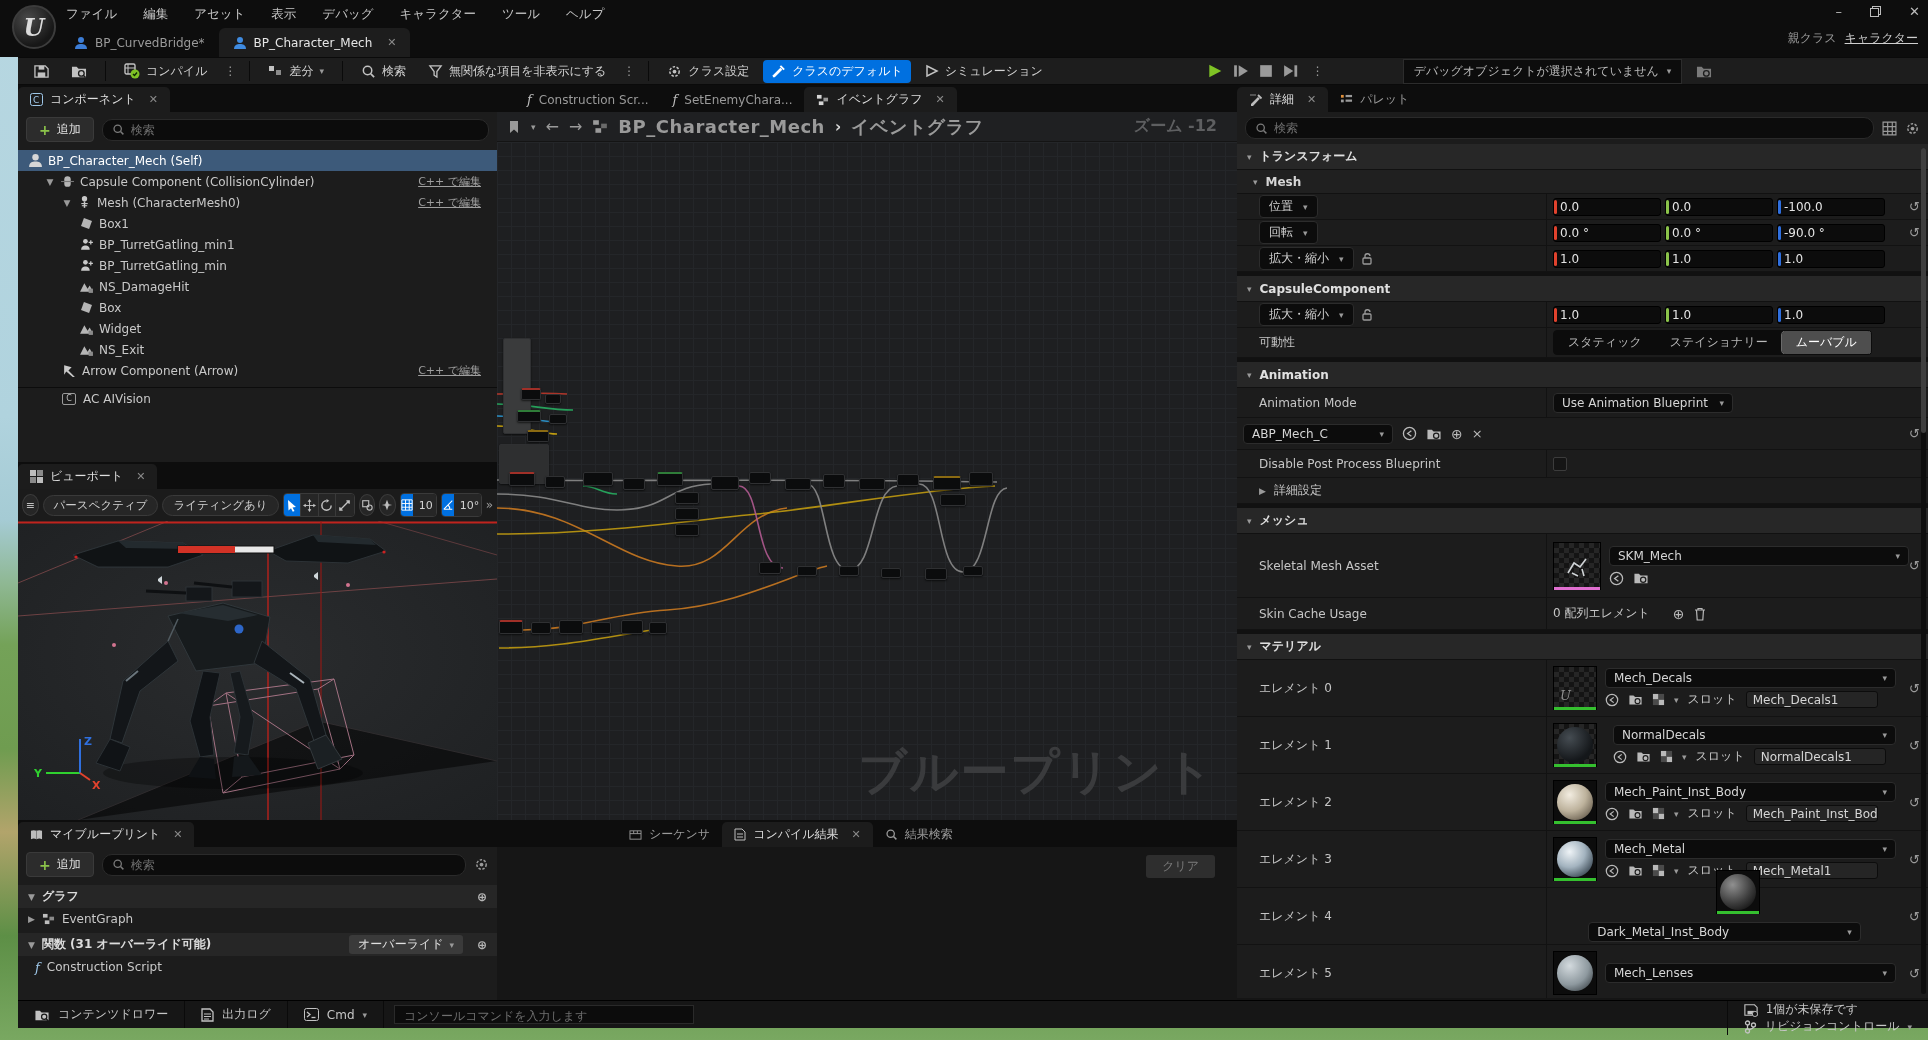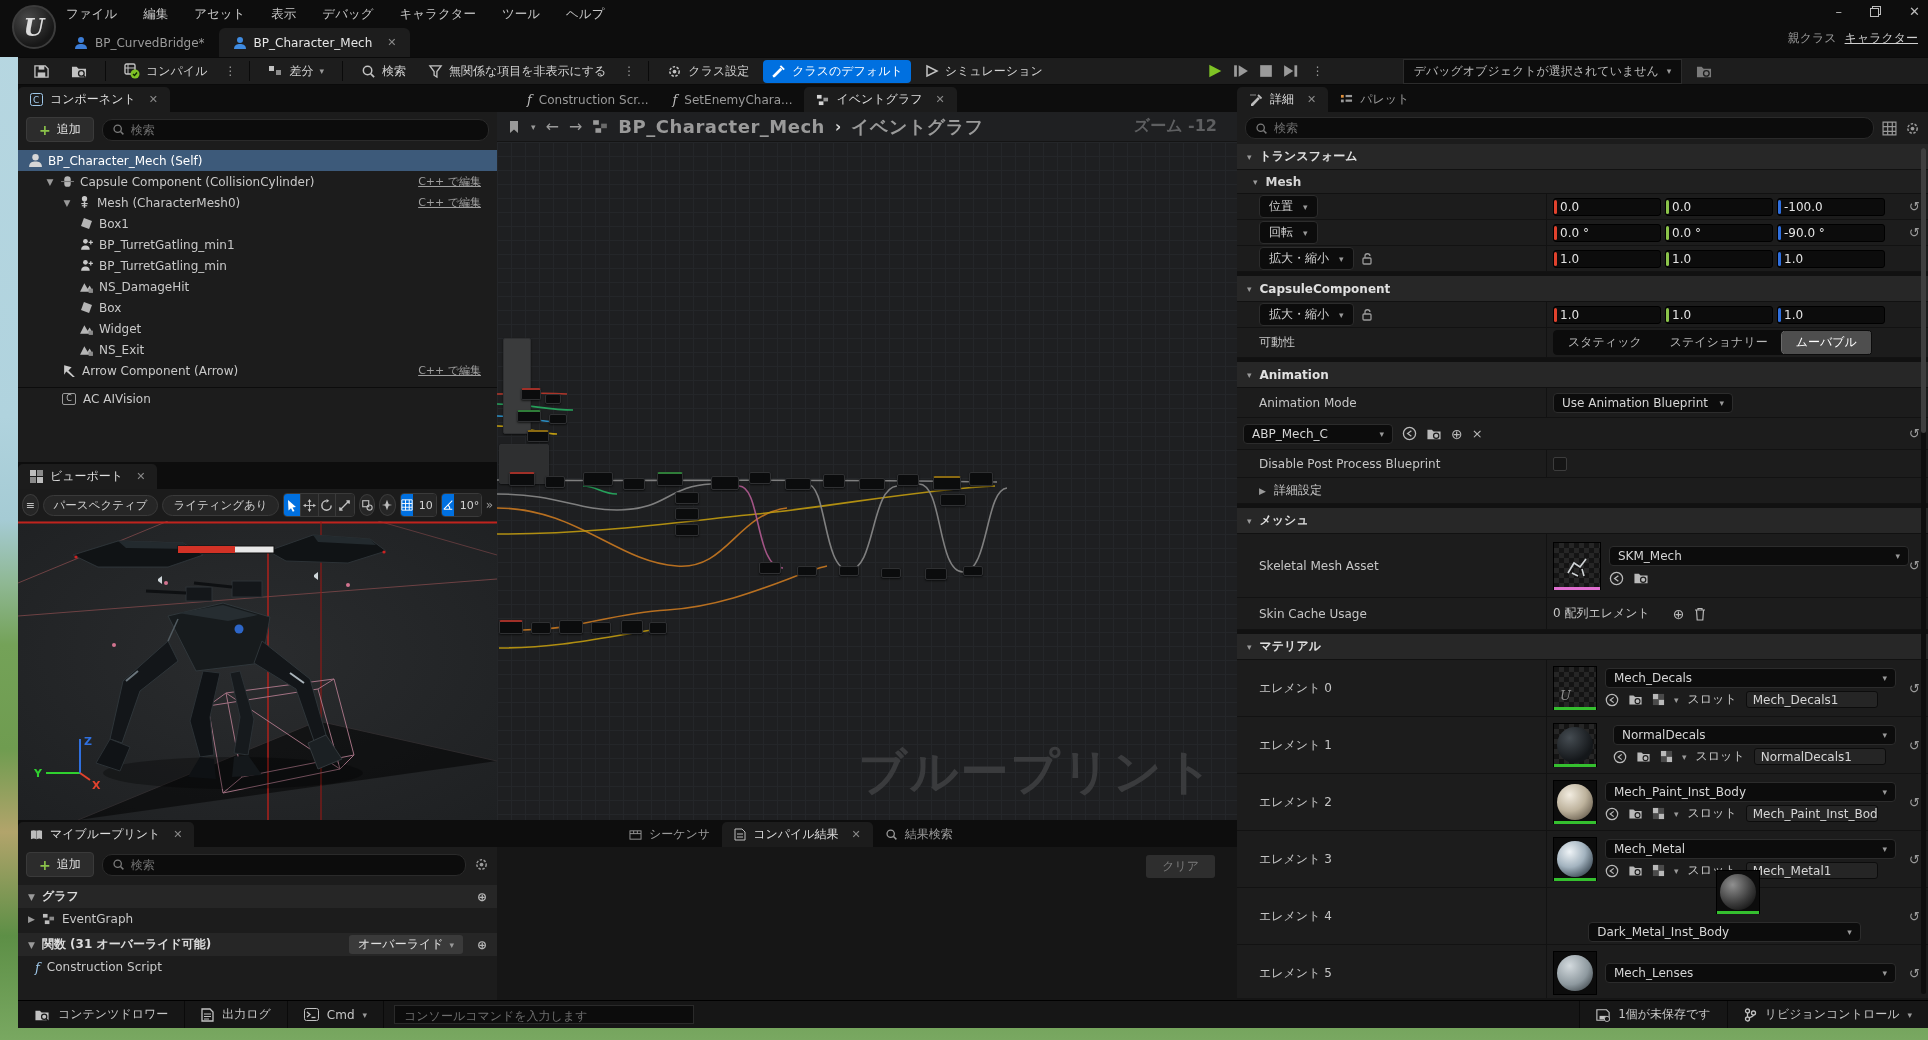--- a/index.html
+++ b/index.html
@@ -131,21 +131,21 @@
   .slotfield{width:132px;height:17px;background:#252525;border:1px solid #0c0c0c;border-radius:3px;color:#d6d6d6;display:flex;align-items:center;padding-left:6px;overflow:hidden;white-space:nowrap;}
   .scrollbar{position:absolute;right:2px;top:4px;width:5px;height:846px;background:#0e0e0e;border-radius:3px;}
   .scrollbar i{position:absolute;left:0;right:0;top:0;height:285px;background:#3f3f3f;border-radius:3px;}
 
   
   .statusbar{position:absolute;left:18px;top:1000px;width:1910px;height:28px;background:#161616;border-top:1px solid #000;display:flex;align-items:center;color:#c6c6c6;}
   .sitem{display:flex;align-items:center;gap:8px;padding:0 16px;height:100%;border-right:1px solid #0a0a0a;}
   .sconsole{display:flex;align-items:flex-end;gap:8px;background:#0c0c0c;border:1px solid #2a2a2a;border-radius:0;height:19px;padding:0 9px;width:300px;margin-left:10px;}
   .sconsole input{flex:1;background:transparent;border:0;outline:0;color:#9a9a9a;font:inherit;}
   .sconsole input::placeholder{color:#6f6f6f;}
-  .sright{margin-left:auto;display:flex;height:100%;}
+  .sright{margin-left:auto;display:flex;height:100%;flex-direction:column;}
   .sright .sitem{border-left:1px solid #0a0a0a;border-right:0;}
   .svgi{display:inline-block;vertical-align:middle;}
 </style>
 </head>
 <body>
 
 <div class="stage">
   <div class="wallpaper"></div>
 
   <div class="win">

